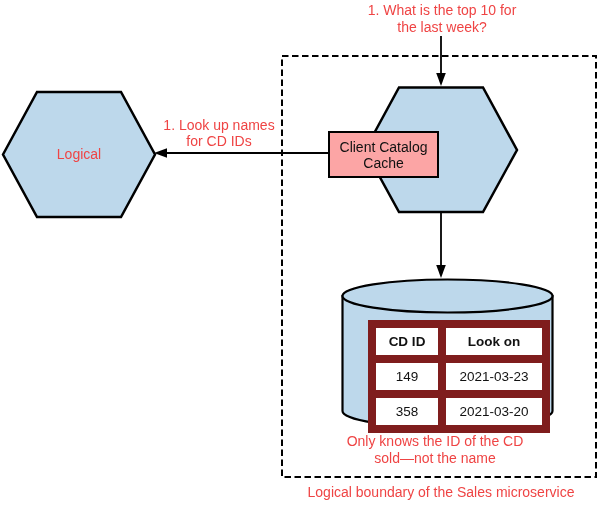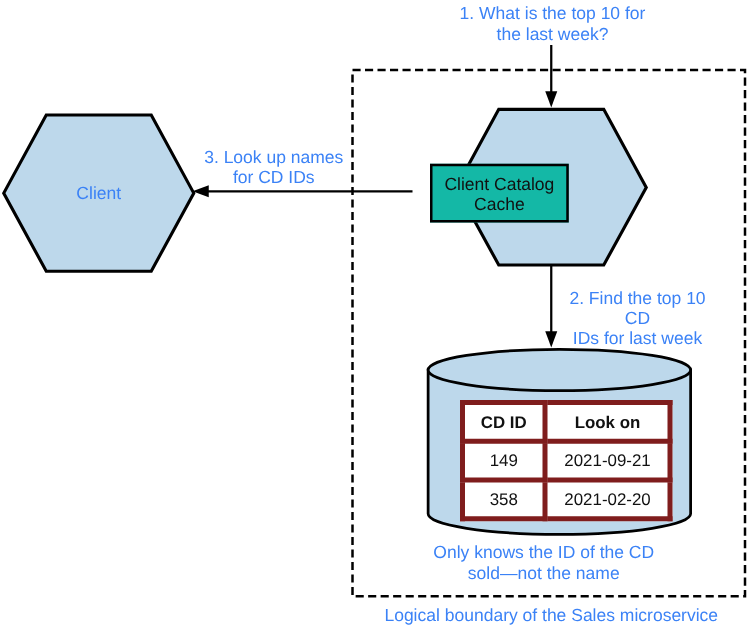--- a/index.html
+++ b/index.html
@@ -20,50 +20,50 @@
     position: absolute;
     left: 0;
     top: 0;
   }
   .lbl {
     position: absolute;
     font-size: 14px;
     line-height: 16.5px;
     text-align: center;
     white-space: pre-line;
-    color: #3b82f6;
+    color: #ef4444;
   }
   .cache-box {
     position: absolute;
-    left: 344px;
+    left: 328px;
     top: 131px;
     width: 111px;
     height: 47px;
     box-sizing: border-box;
-    background: #14b8a6;
+    background: #fca5a5;
     border: 2px solid #000000;
     display: flex;
     align-items: center;
     justify-content: center;
     text-align: center;
     font-size: 14px;
     line-height: 16px;
     white-space: pre-line;
   }
   table.db-table {
     position: absolute;
     left: 368px;
     top: 320px;
     width: 162px;
     border-collapse: collapse;
     background: #ffffff;
     table-layout: fixed;
   }
   table.db-table td, table.db-table th {
-    border: 4px solid #7f1d1d;
+    border: 8px solid #7f1d1d;
     height: 27px;
     padding: 0;
     text-align: center;
     vertical-align: middle;
     font-size: 13.5px;
   }
   table.db-table th { font-weight: bold; }
   .col-id { width: 62px; }
   .col-date { width: 96px; }
 </style>
@@ -90,47 +90,45 @@
     <line x1="441" y1="212" x2="441" y2="267" stroke="#000000" stroke-width="1.8"></line>
     <polygon points="441,278 436.2,265 445.8,265" fill="#000000"></polygon>
 
     <line x1="330" y1="153" x2="166" y2="153" stroke="#000000" stroke-width="1.8"></line>
     <polygon points="154,153 167,148.2 167,157.8" fill="#000000"></polygon>
   </svg>
 
   <div class="lbl" style="left:336px; top:2px; width:212px;">1. What is the top 10 for
 the last week?</div>
 
-  <div class="lbl" style="left:149px; top:117px; width:140px; line-height:16px;">3. Look up names
+  <div class="lbl" style="left:149px; top:117px; width:140px; line-height:16px;">1. Look up names
 for CD IDs</div>
 
-  <div class="lbl" style="left:444px; top:230px; width:132px; line-height:16px;">2. Find the top 10 CD
-IDs for last week</div>
 
-  <div class="lbl" style="left:29px; top:146px; width:100px;">Client</div>
+  <div class="lbl" style="left:29px; top:146px; width:100px;">Logical</div>
 
 
   <div class="cache-box">
     <span>Client Catalog
 Cache</span>
   </div>
 
   <table class="db-table">
     <tbody>
         <tr>
       <th class="col-id">CD ID</th>
       <th class="col-date">Look on</th>
     </tr>
     <tr>
       <td>149</td>
-      <td>2021-09-21</td>
+      <td>2021-03-23</td>
     </tr>
     <tr>
       <td>358</td>
-      <td>2021-02-20</td>
+      <td>2021-03-20</td>
     </tr>
   </tbody>
     </table>
 
   <div class="lbl" style="left:290px; top:484px; width:302px;">Logical boundary of the Sales microservice</div>
 
   <div class="lbl" style="left:324px; top:433px; width:222px; line-height:17px;">Only knows the ID of the CD
 sold—not the name</div>
 
 </div>

